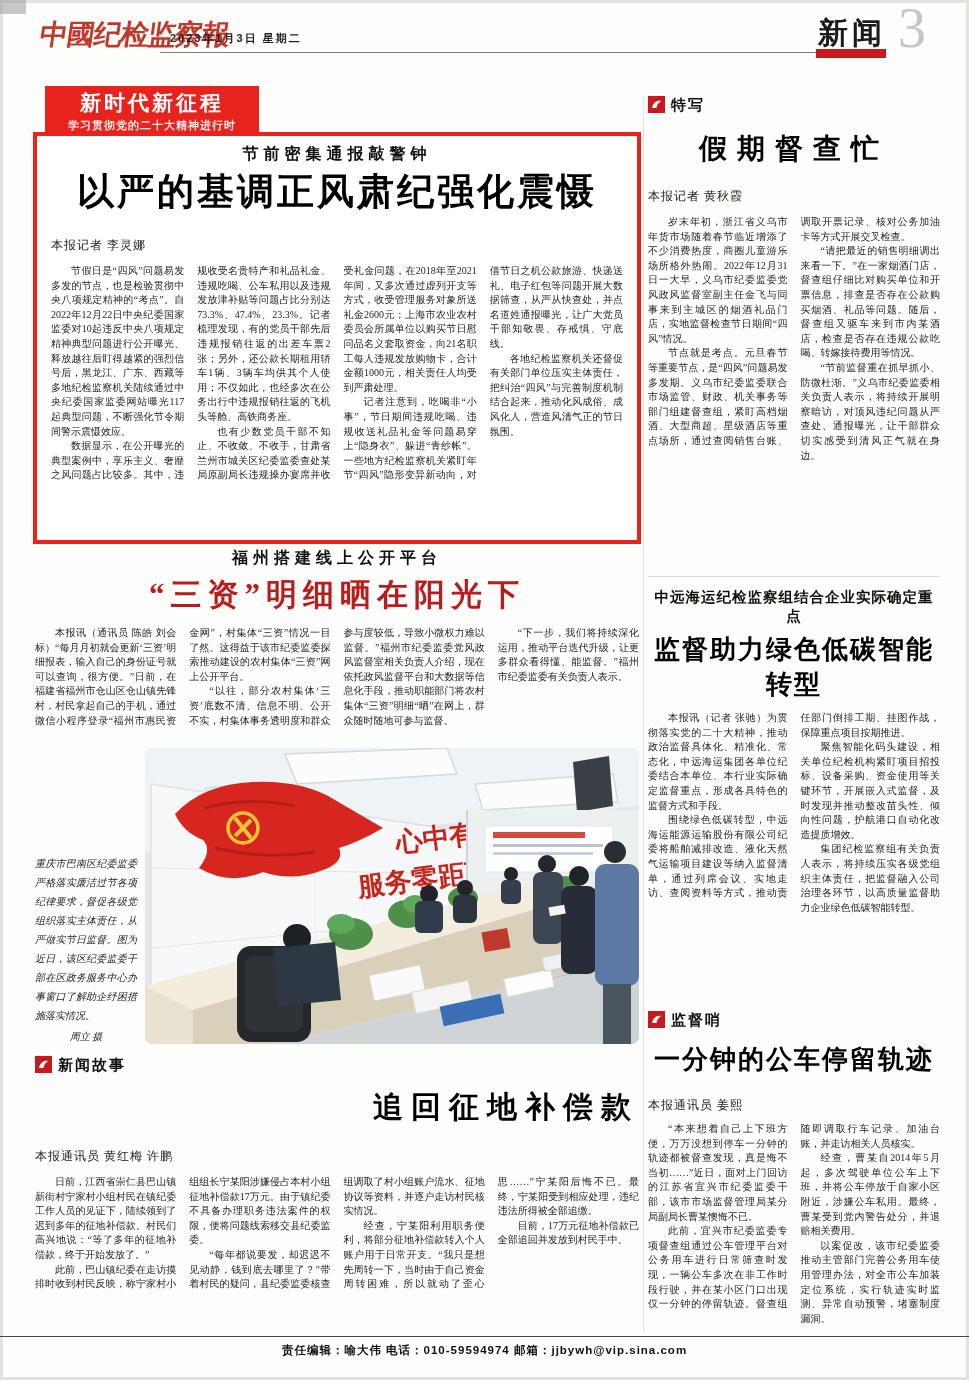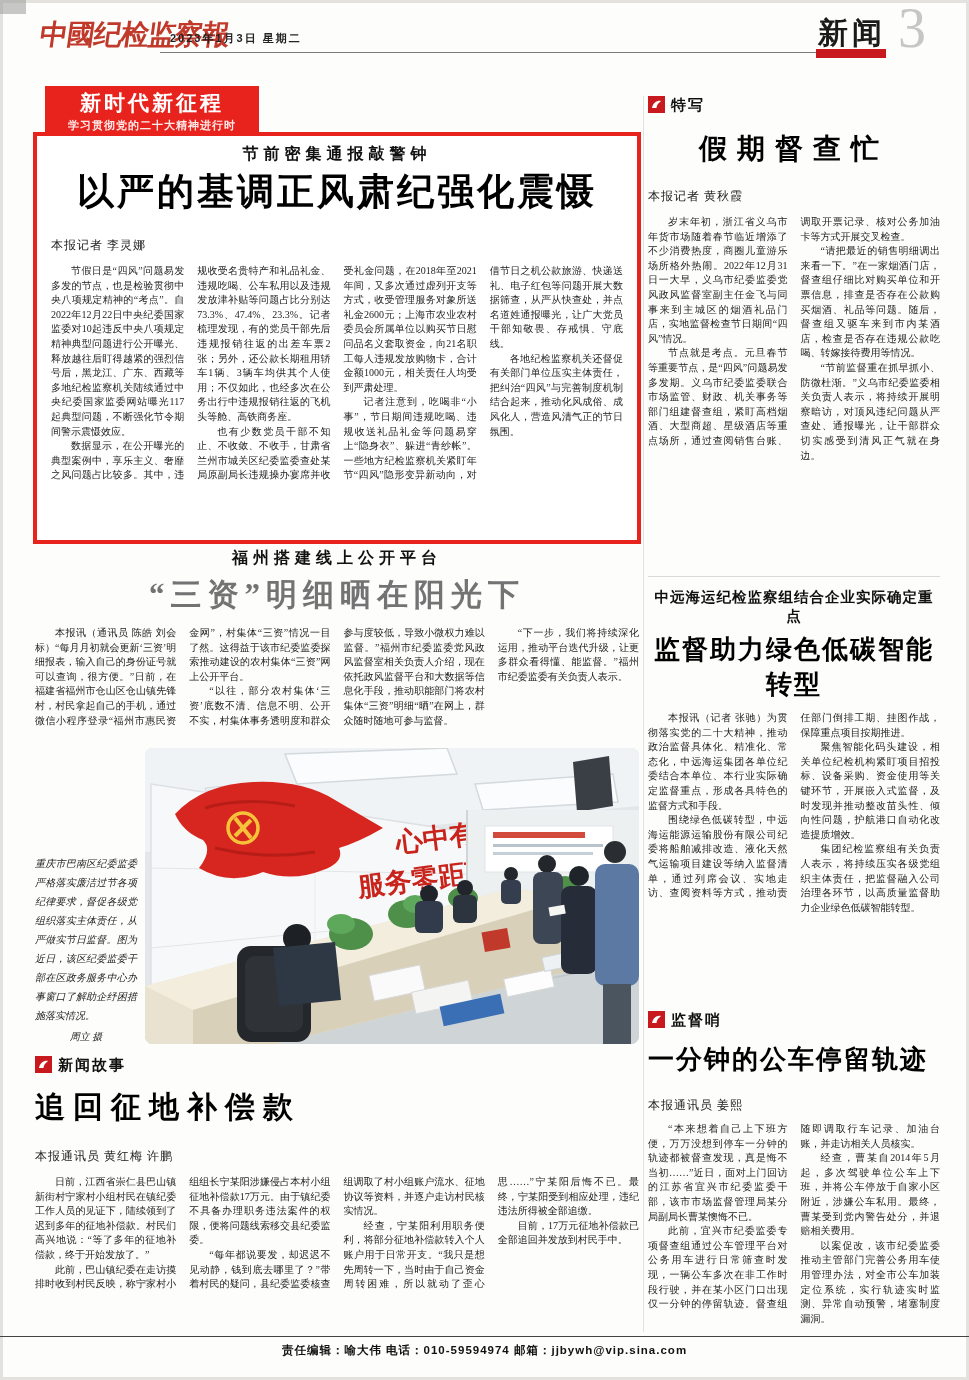--- a/index.html
+++ b/index.html
@@ -23,43 +23,43 @@
   .kicker{text-align:center;font-size:16px;font-weight:bold;letter-spacing:5px;color:#111;}
   .lead-headline{text-align:center;font-size:37px;font-weight:bold;letter-spacing:3px;color:#000;margin-top:2px;}
   .byline{font-size:12px;color:#222;margin-top:20px;letter-spacing:1px;}
   .bodytext{font-size:10px;line-height:1.46;color:#1c1c1c;text-align:justify;overflow:hidden;}
   .para{margin:0;text-indent:2em;}
   .cols-4{column-count:4;column-gap:13px;}
   .cols-2{column-count:2;column-gap:13px;}
   .lead-body{margin-top:10px;height:272px;}
   
   .sanzi{left:35px;top:548px;width:604px;}
-  .sanzi-headline{text-align:center;font-size:31px;font-weight:bold;letter-spacing:6px;margin-top:5px;color:#737373;}
+  .sanzi-headline{text-align:center;font-size:31px;font-weight:bold;letter-spacing:6px;margin-top:5px;color:#b91c1c;}
   .sanzi-body{margin-top:10px;height:132px;}
   
   .photo-row{left:35px;top:748px;width:604px;height:296px;}
   .photo-caption{position:absolute;left:0;top:106px;width:102px;font-size:10px;line-height:1.9;font-style:italic;color:#1d1d1d;text-align:justify;}
   .credit{display:block;text-align:center;font-style:italic;margin-top:2px;}
   .photo-frame{position:absolute;left:110px;top:0;width:494px;height:296px;border-radius:8px;overflow:hidden;background:#dfe3e6;}
   
   .story{left:35px;top:1056px;width:604px;}
   .sec-head{display:flex;align-items:flex-start;gap:6px;font-size:15px;font-weight:bold;letter-spacing:2px;color:#111;}
   .sec-icon{width:17px;height:17px;background:#c8191e;display:inline-block;position:relative;flex:0 0 auto;}
   .sec-icon svg{display:block;}
-  .story-headline{text-align:left;font-size:30px;font-weight:bold;letter-spacing:8px;margin-top:12px;color:#000;}
+  .story-headline{text-align:right;font-size:30px;font-weight:bold;letter-spacing:8px;margin-top:12px;color:#000;}
   .story-body{margin-top:10px;height:176px;}
   
   .rail{left:648px;top:96px;width:292px;}
   .rail-divider{border:none;border-top:1px solid #d9d9d6;margin:13px 0 11px;}
   .texie-headline{text-align:center;font-size:28px;font-weight:bold;letter-spacing:10px;margin-top:15px;color:#000;}
   .texie-body{margin-top:10px;height:348px;}
   .cosco-kicker{text-align:center;font-size:14.5px;font-weight:bold;letter-spacing:1px;color:#111;}
   .cosco-headline{text-align:center;font-size:26px;font-weight:bold;letter-spacing:2px;margin-top:6px;color:#000;}
   .cosco-body{margin-top:9px;height:288px;}
-  .jds-headline{font-size:26px;font-weight:bold;letter-spacing:2px;margin-top:12px;color:#000;}
+  .jds-headline{text-align:center;font-size:26px;font-weight:bold;letter-spacing:2px;margin-top:12px;color:#000;}
   .jds-body{margin-top:8px;height:262px;}
   .vrule{left:643px;top:96px;width:1px;height:1236px;background:#e2e1dd;}
   
   .footer-line{left:0px;top:1336px;width:969px;height:1px;background:#444;}
   .footer{left:0;top:1343px;width:969px;text-align:center;font-size:11.5px;font-weight:bold;color:#111;letter-spacing:1px;font-family:"Liberation Sans",sans-serif;}
 </style>
 </head>
 <body>
 
 <div class="paper">

